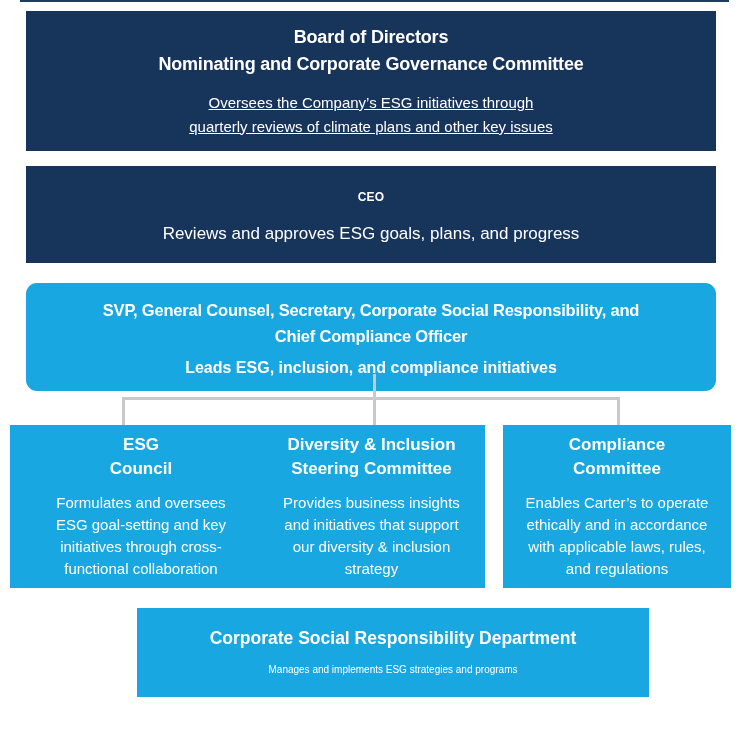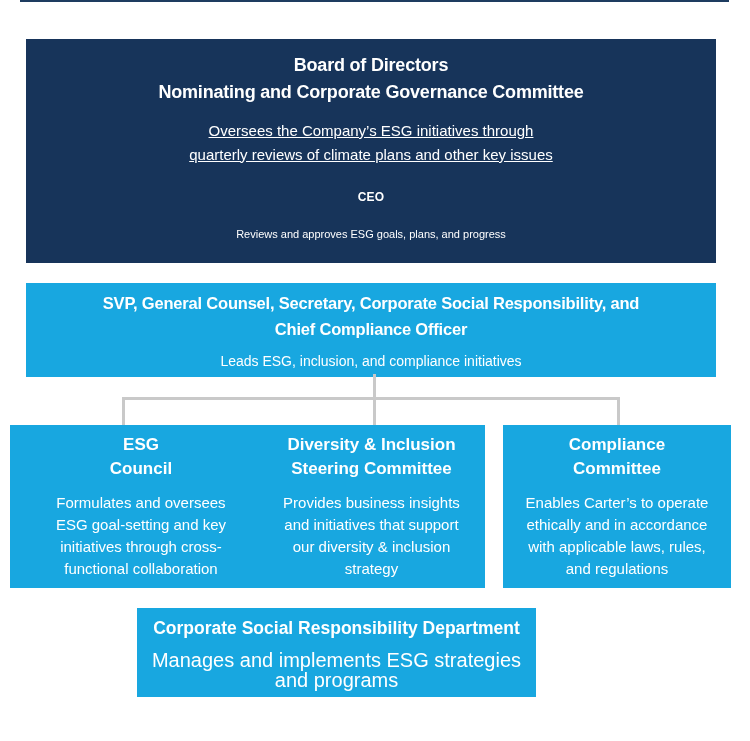--- a/index.html
+++ b/index.html
@@ -33,47 +33,47 @@
   }
   .box .title {
     font-weight: 700;
     white-space: pre-line;
   }
   .box .desc {
     font-weight: 400;
     white-space: pre-line;
   }
   
-  .board { left: 26px; top: 11px;  width: 690px; height: 140px; gap: 13px; margin-top: 28px; }
+  .board { left: 26px; top: 11px;  width: 690px; height: 140px; gap: 13px; }
   .board .title { font-size: 18px;   line-height: 27px; letter-spacing: -0.2px; }
   .board .desc  { font-size: 15px;   line-height: 24px; text-decoration: underline; }
   .ceo   { left: 26px; top: 166px; width: 690px; height: 97px;  gap: 14px; }
   .ceo .title   { font-size: 12px;   line-height: 24px; letter-spacing: 0.2px; }
-  .ceo .desc    { font-size: 11px;   line-height: 22px; }
+  .ceo .desc    { font-size: 17px;   line-height: 22px; }
   
-  .svp   { left: 26px; top: 283px; width: 690px; height: 94px;  gap: 9px; }
+  .svp   { left: 26px; top: 283px; width: 690px; height: 108px;  gap: 9px; border-radius: 11px; }
   .svp .title   { font-size: 16.5px; line-height: 26px; letter-spacing: -0.2px; }
-  .svp .desc    { font-size: 14px;   line-height: 20px; }
+  .svp .desc    { font-size: 16px;   line-height: 20px; font-weight: bold; }
   
   .connector { position: absolute; }
   .conn-v-mid   { left: 373px; top: 374px; width: 3px;   height: 51px; }
   .conn-h       { left: 122px; top: 397px; width: 498px; height: 3px;  }
   .conn-v-left  { left: 122px; top: 399px; width: 3px;   height: 26px; }
   .conn-v-right { left: 617px; top: 399px; width: 3px;   height: 26px; }
   
   .child { top: 425px; height: 163px; gap: 11px; padding: 8px 6px; }
   .child .title { font-size: 17px;   line-height: 24px; }
   .child .desc  { font-size: 15px;   line-height: 22px; }
   .esg        { left: 10px;  width: 262px; }
   .diversity  { left: 258px; width: 227px; }
   .compliance { left: 503px; width: 228px; }
   
-  .csr { left: 137px; top: 608px; width: 399px; height: 89px; gap: 10px; }
+  .csr { left: 137px; top: 608px; width: 512px; height: 89px; gap: 10px; }
   .csr .title { font-size: 17.5px; line-height: 24px; }
-  .csr .desc  { font-size: 20px; line-height: 20px; }
+  .csr .desc  { font-size: 10px; line-height: 20px; }
 </style>
 </head>
 <body>
 
 <div class="stage">
 
   <div class="top-line"></div>
 
   <div class="box board" style="background-color: rgb(23, 52, 90);">
     <div class="title">Board of Directors

